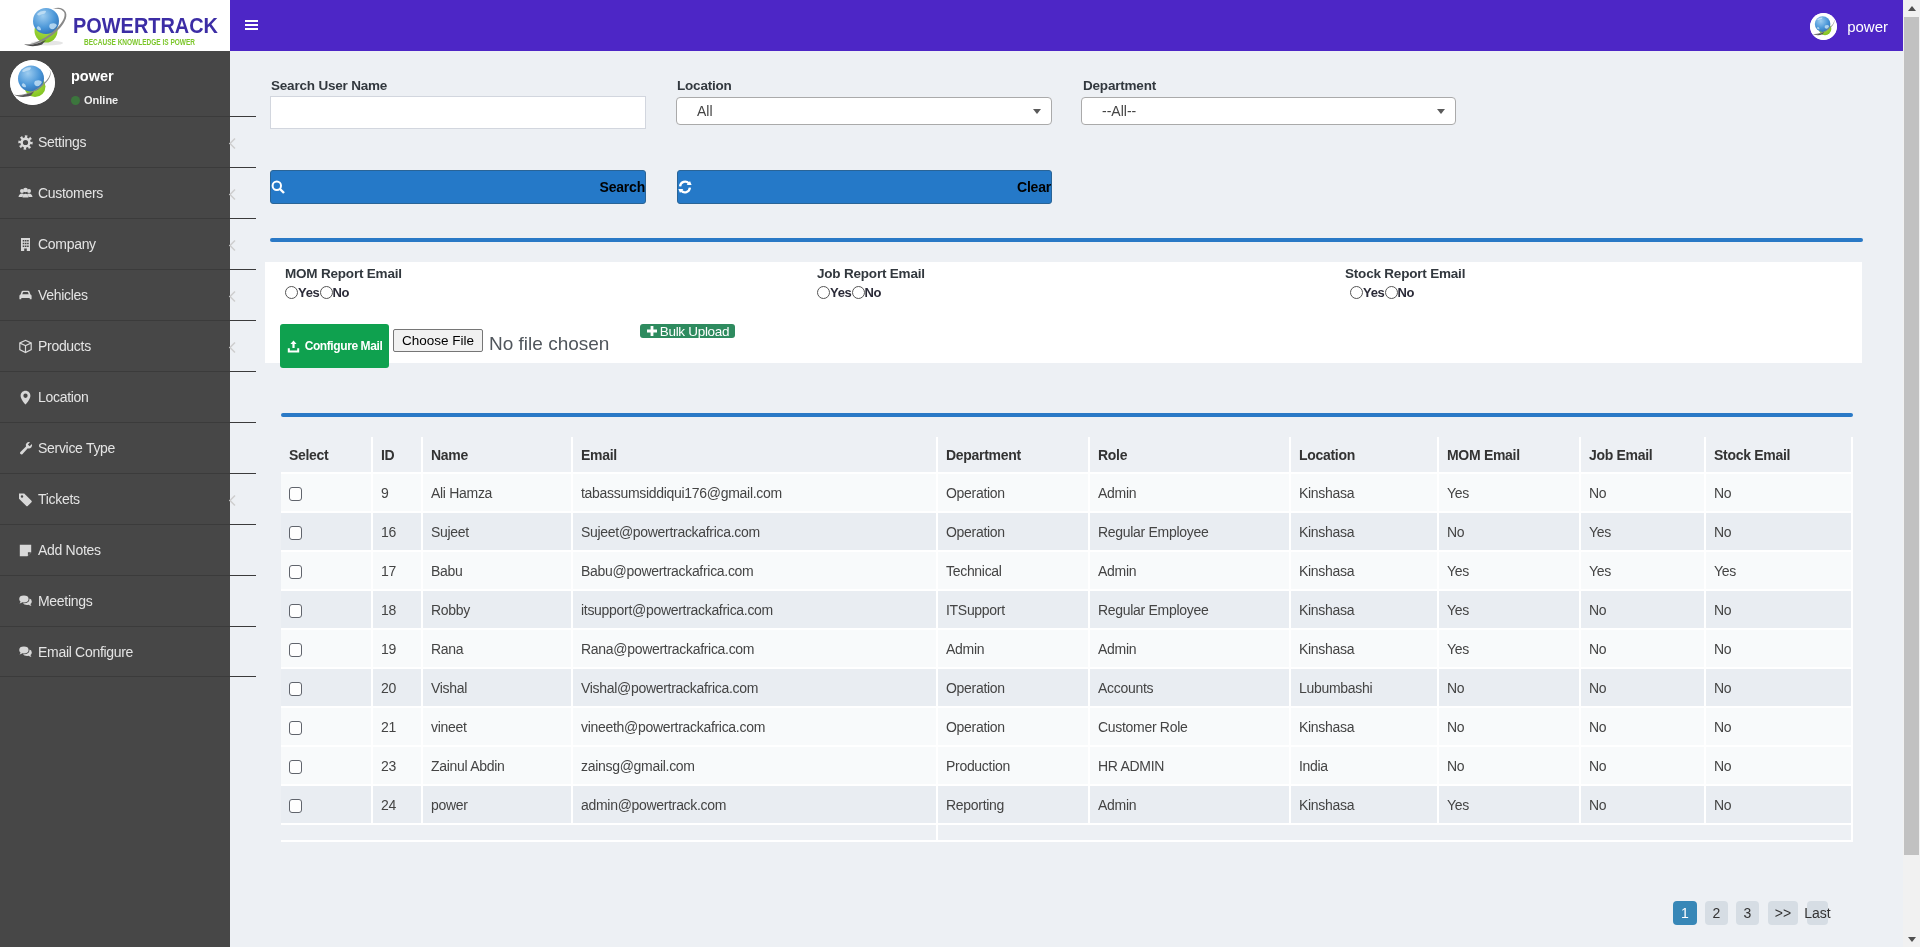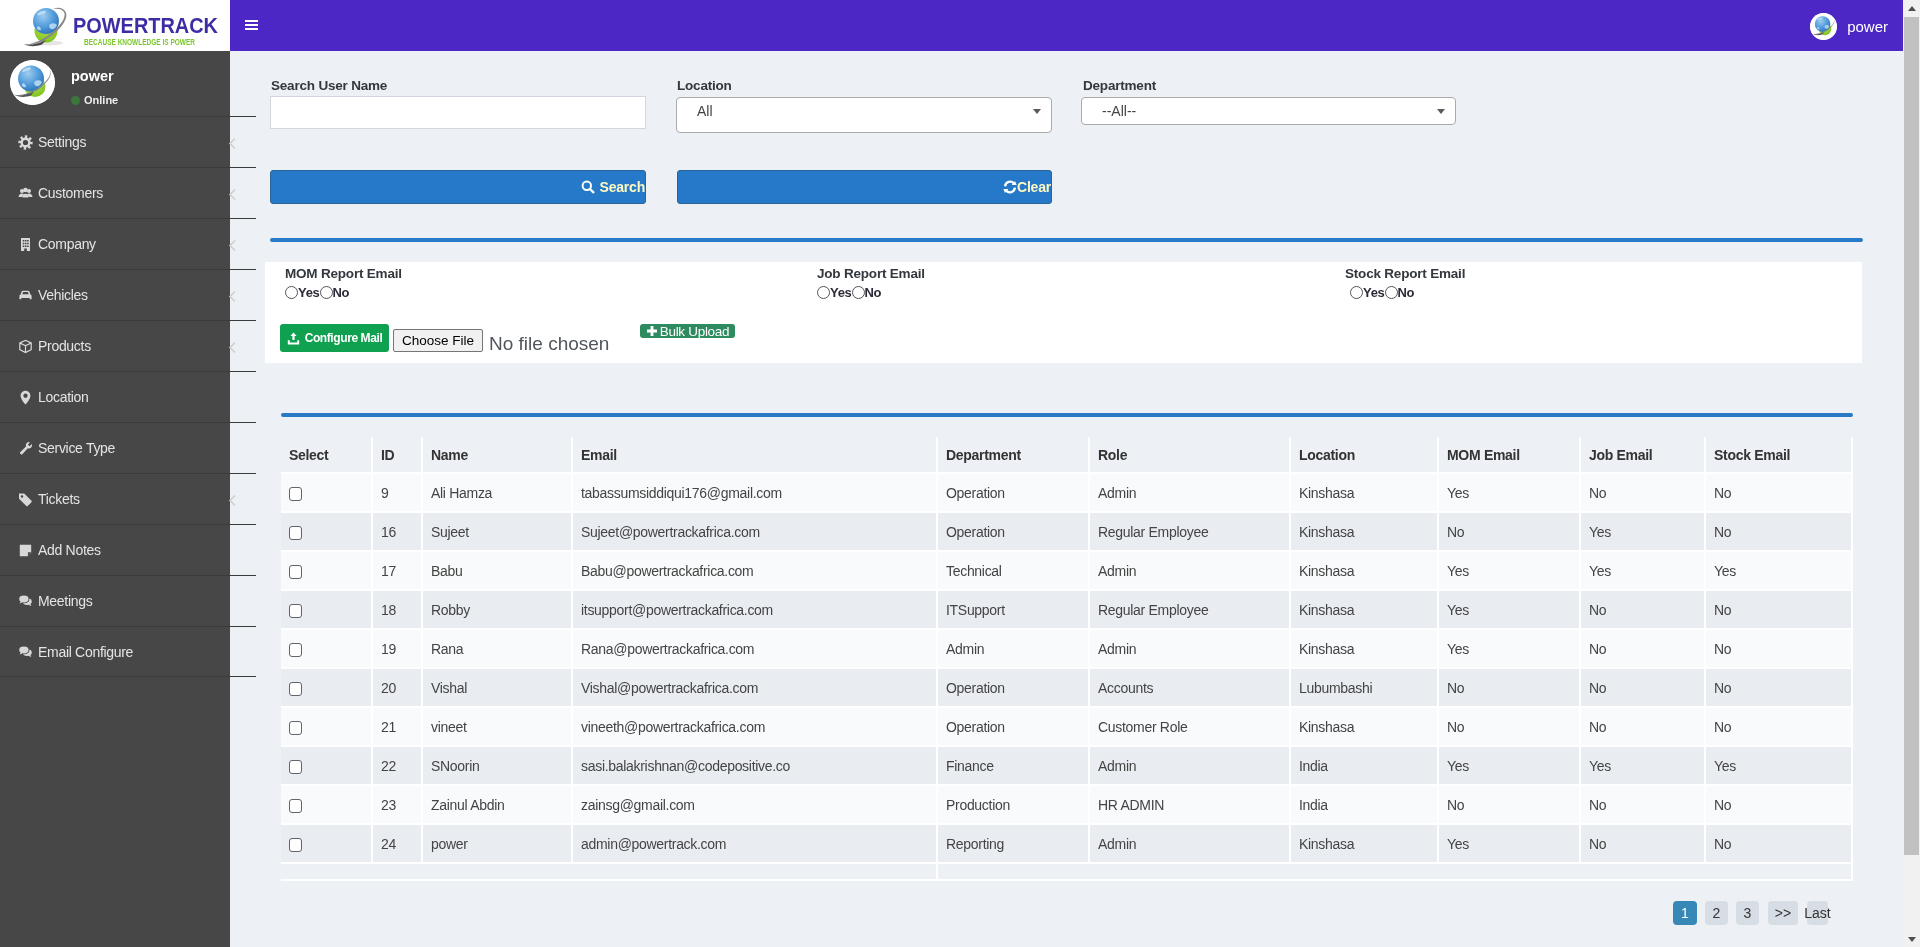--- a/index.html
+++ b/index.html
@@ -25,21 +25,21 @@
 #menu { position:absolute; left:0; top:65px; width:256px; list-style:none; }
 #menu li { height:51px; border-top:1px solid #3b3b3b; position:relative; } #menu li:last-child { border-bottom:1px solid #3b3b3b; }
 #menu li .ic { position:absolute; left:18px; top:18px; width:15px; height:15px; }
 #menu li .tx { position:absolute; left:38px; top:17px; font-size:14px; letter-spacing:-0.3px; color:#e4e4e4; }
 #menu li .ch { position:absolute; right:20px; top:19px; width:8px; height:13px; }
 
 .lbl { font-size:13.5px; font-weight:bold; color:#32383e; letter-spacing:-0.2px; }
 #inp1 { left:270px; top:96px; width:376px; height:33px; background:#fff; border:1px solid #d2d6de; }
 .sel { background:#fff; border:1px solid #aaa; border-radius:4px; color:#444; font-size:14px; line-height:26px; padding-left:20px; }
 .sel .arr { position:absolute; right:10px; top:11px; width:0; height:0; border-left:4.5px solid transparent; border-right:4.5px solid transparent; border-top:5.5px solid #5a5a5a; }
-.btn-blue { background:#2579c8; border:1px solid #2a6496; border-radius:3px; color:#fef9c3; font-size:14px; letter-spacing:-0.2px; font-weight:bold; display:flex; align-items:center; justify-content:flex-end; }
+.btn-blue { background:#2579c8; border:1px solid #2a6496; border-radius:3px; color:#000000; font-size:14px; letter-spacing:-0.2px; font-weight:bold; display:flex; align-items:center; justify-content:space-between; }
 .hline { background:#2a79c6; border-radius:2px; height:4px; }
 #panel1 { left:265px; top:262px; width:1597px; height:101px; background:#fff; }
 .radrow { position:absolute; display:flex; align-items:center; }
 .radio { width:13px; height:13px; border-radius:50%; border:1.3px solid #555; background:#fff; }
 .radlab { font-size:13px; font-weight:bold; color:#2b2b38; letter-spacing:-0.3px; }
 .btn-green { position:absolute; color:#fff; border-radius:3px; display:flex; align-items:center; justify-content:center; }
 #filebtn { left:393px; top:329px; width:90px; height:23px; background:#f1f1f1; border:1px solid #767676; border-radius:2px; color:#000; font-size:13.5px; display:flex; align-items:center; justify-content:center; }
 #filetxt { left:489px; top:333px; font-size:19px; color:#50565c; }
 
 #tbl { left:281px; top:437px; width:1572px; border-collapse:separate; border-spacing:0; table-layout:fixed; }
@@ -231,21 +231,21 @@
             <path d="M11.5,4.6 Q13.8,5.3 13.8,7.5 Q13.8,9.1 12.5,10 Q12.6,11 13.5,11.9 Q11.8,11.7 10.6,10.8 Q9.9,10.9 9.1,10.9 Q6,10.9 4.9,9.2 Q5.4,9.3 5.9,9.3 Q11.5,9.3 11.5,4.6 Z"></path>
           </svg></span>
         <span class="tx">Email Configure</span>
       </li>
     </ul>
 </div>
 
 <div class="abs lbl" style="left:271px; top:78px;">Search User Name</div>
 <div class="abs" id="inp1"></div>
 <div class="abs lbl" style="left:677px; top:78px;">Location</div>
-<div class="abs sel" style="left:676px; top:97px; width:376px; height:36px;">All<span class="arr"></span></div>
+<div class="abs sel" style="left:676px; top:97px; width:376px; height:28px;">All<span class="arr"></span></div>
 <div class="abs lbl" style="left:1083px; top:78px;">Department</div>
 <div class="abs sel" style="left:1081px; top:97px; width:375px; height:28px;">--All--<span class="arr"></span></div>
 <div class="abs btn-blue" style="left:270px; top:170px; width:376px; height:34px;">
     <svg width="14" height="14" viewBox="0 0 14 14">
       <circle cx="5.8" cy="5.8" r="4.2" stroke="#fff" stroke-width="2" fill="none"></circle>
       <path d="M9,9 L13,13" stroke="#fff" stroke-width="2.4"></path>
     </svg>
     <span style="margin-left:5px;">Search</span>
   </div>
 <div class="abs btn-blue" style="left:677px; top:170px; width:375px; height:34px;">
@@ -275,21 +275,21 @@
       <span class="radio"></span>
       <span class="radlab">No</span>
     </div>
   <div class="lbl" style="position:absolute; left:1080px; top:3.5px;">Stock Report Email</div>
   <div class="radrow" style="left:1085px; top:23px;">
       <span class="radio"></span>
       <span class="radlab">Yes</span>
       <span class="radio"></span>
       <span class="radlab">No</span>
     </div>
-  <div class="btn-green" style="left:15px; top:62px; width:109px; height:28px; background:#0fa14f; font-size:12px; letter-spacing:-0.4px; font-weight:bold;">
+  <div class="btn-green" style="left:15px; top:62px; width:109px; height:44px; background:#0fa14f; font-size:12px; letter-spacing:-0.4px; font-weight:bold;">
       <svg width="13" height="13" viewBox="0 0 13 13" fill="#fff">
         <path d="M6.5,0.5 L9.6,3.9 L7.6,3.9 L7.6,8 L5.4,8 L5.4,3.9 L3.4,3.9 Z"></path>
         <path d="M0.8,8.2 L2.8,8.2 L2.8,10.4 L10.2,10.4 L10.2,8.2 L12.2,8.2 L12.2,12.4 L0.8,12.4 Z"></path>
       </svg>
       <span style="margin-left:5px;">Configure Mail</span>
     </div>
   <div class="btn-green" style="left:375px; top:62px; width:95px; height:14px; background:#2e8b5f; font-size:13.5px; letter-spacing:-0.3px;">
       <svg width="12" height="12" viewBox="0 0 12 12" fill="#fff">
         <path d="M4.6,1 h2.8 v3.6 H11 v2.8 H7.4 V11 H4.6 V7.4 H1 V4.6 h3.6 Z"></path>
       </svg>
@@ -402,32 +402,20 @@
         <td>21</td>
         <td>vineet</td>
         <td>vineeth@powertrackafrica.com</td>
         <td>Operation</td>
         <td>Customer Role</td>
         <td>Kinshasa</td>
         <td>No</td>
         <td>No</td>
         <td>No</td>
       </tr>
-<tr class="even">
-        <td><span class="cb"></span></td>
-        <td>22</td>
-        <td>SNoorin</td>
-        <td>sasi.balakrishnan@codepositive.co</td>
-        <td>Finance</td>
-        <td>Admin</td>
-        <td>India</td>
-        <td>Yes</td>
-        <td>Yes</td>
-        <td>Yes</td>
-      </tr>
 <tr class="odd">
         <td><span class="cb"></span></td>
         <td>23</td>
         <td>Zainul Abdin</td>
         <td>zainsg@gmail.com</td>
         <td>Production</td>
         <td>HR ADMIN</td>
         <td>India</td>
         <td>No</td>
         <td>No</td>

